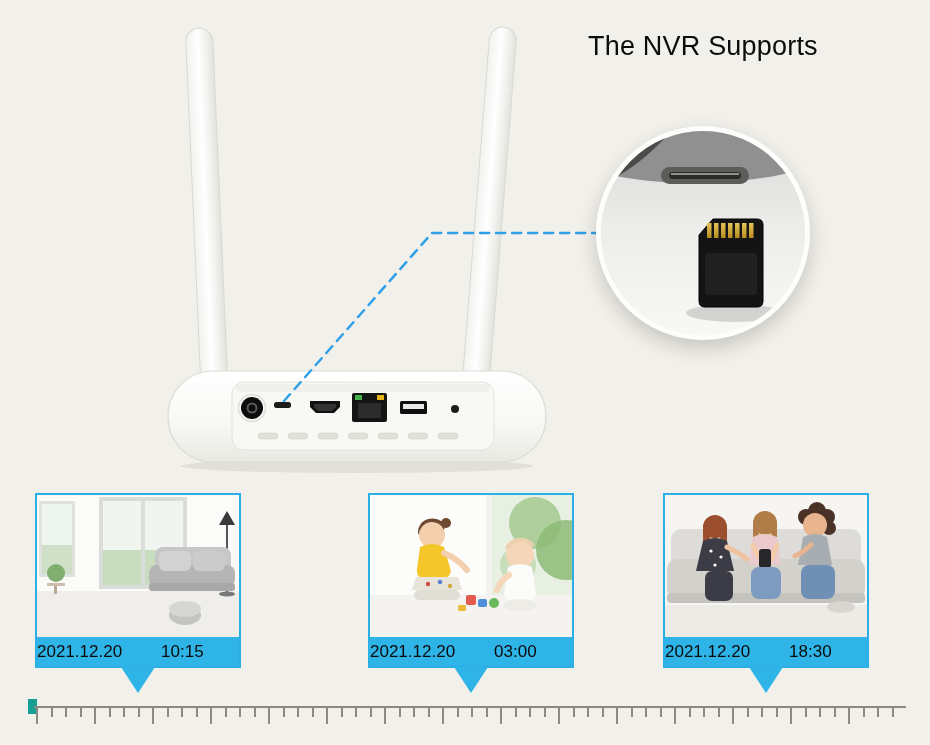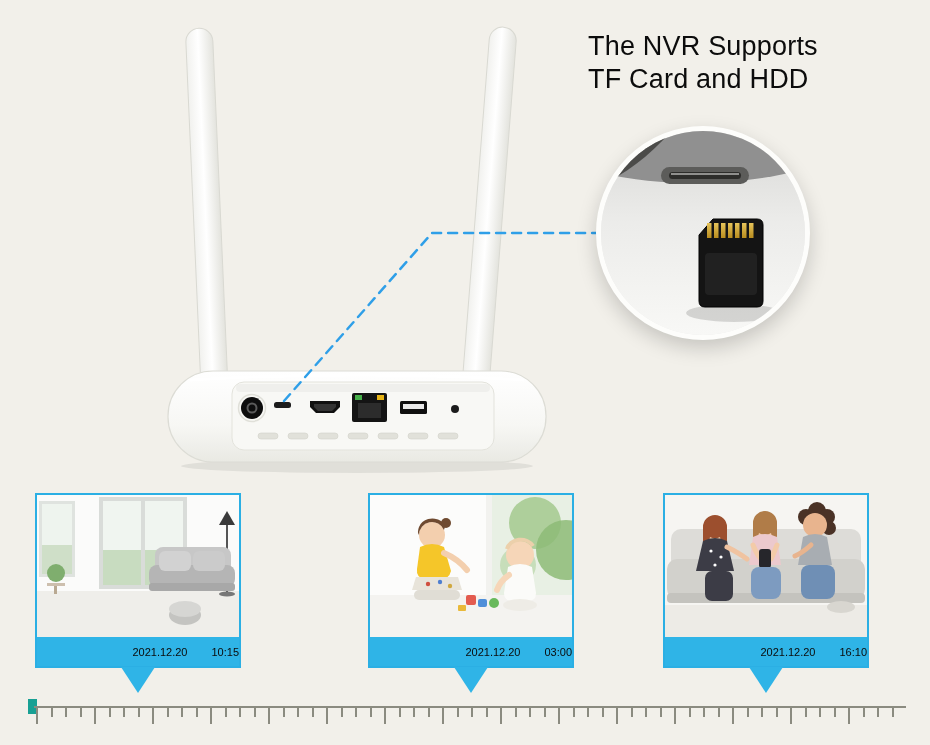--- a/index.html
+++ b/index.html
@@ -23,22 +23,22 @@
   }
   
   .thumb{
     position:absolute; top:493px; width:206px; margin:0;
     border:2px solid #2bafe4; background:#fff; box-sizing:border-box;
   }
   .thumb-img{width:202px; height:142px; overflow:hidden; background:#fafaf8;}
   .thumb-img svg{display:block;}
   .thumb-bar{
     width:202px; height:29px; background:#2fb4e7; color:#0b0b0b;
-    display:flex; align-items:center; justify-content:flex-end; gap:24px;
-    font-size:11px; font-weight:500;
+    display:flex; align-items:center; justify-content:flex-start; gap:39px;
+    font-size:17px; font-weight:500;
   }
   .thumb-arrow{
     position:absolute; left:50%; bottom:-27px; transform:translateX(-50%);
     width:0; height:0;
     border-left:17px solid transparent; border-right:17px solid transparent;
     border-top:26px solid #2fb4e7;
   }
   .t1{left:35px;} .t2{left:368px;} .t3{left:663px;}
   
   .timeline{position:absolute; left:28px; top:698px; width:880px; height:32px;}
@@ -165,21 +165,20 @@
         <rect x="36" y="4" width="4.5" height="15" fill="url(#pinGold)"></rect>
         <rect x="43" y="4" width="4.5" height="15" fill="url(#pinGold)"></rect>
         <rect x="50" y="4" width="4.5" height="15" fill="url(#pinGold)"></rect>
         <rect x="6" y="34" width="52" height="42" rx="4" fill="rgba(255,255,255,0.06)"></rect>
       </g>
     </svg>
   </div>
 
   <div class="headline">
     <div>The NVR Supports</div>
-    <div>TF Card and HDD</div>
   </div>
 
   <figure class="thumb t1">
     <div class="thumb-img">
       <svg width="202" height="142" viewBox="0 0 202 142" preserveAspectRatio="none">
         <rect width="202" height="142" fill="#fbfbfa"></rect>
         <rect y="96" width="202" height="46" fill="#efeeea"></rect>
         <rect x="2" y="6" width="36" height="76" fill="#dfe3df"></rect>
         <rect x="5" y="9" width="30" height="70" fill="#eef4ee"></rect>
         <rect x="5" y="50" width="30" height="29" fill="#cfdfc8"></rect>
@@ -281,21 +280,21 @@
         <circle cx="164" cy="33" r="7" fill="#4a3226"></circle>
         <circle cx="150" cy="30" r="12" fill="#e8b48e"></circle>
         <path d="M138,42 q12,-6 24,0 l5,28 h-34 z" fill="#a8adb2"></path>
         <path d="M146,50 q-9,8 -16,11" stroke="#e8b48e" stroke-width="5" fill="none" stroke-linecap="round"></path>
         <rect x="136" y="70" width="34" height="34" rx="8" fill="#6f8fb5"></rect>
         <ellipse cx="176" cy="112" rx="14" ry="6" fill="#d8d6d0"></ellipse>
       </svg>
     </div>
     <figcaption class="thumb-bar">
       <span>2021.12.20</span>
-      <span>16:10</span>
+      <span>18:30</span>
     </figcaption>
     <div class="thumb-arrow"></div>
   </figure>
 
   <div class="timeline">
     <div class="timeline-marker"></div>
     <div class="timeline-line"></div>
     <div class="ticks ticks-minor"></div>
     <div class="ticks ticks-major"></div>
   </div>

